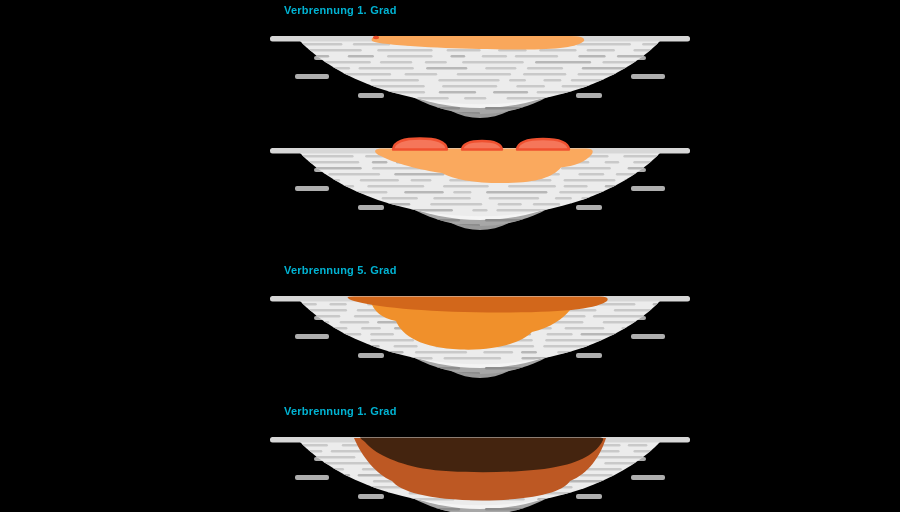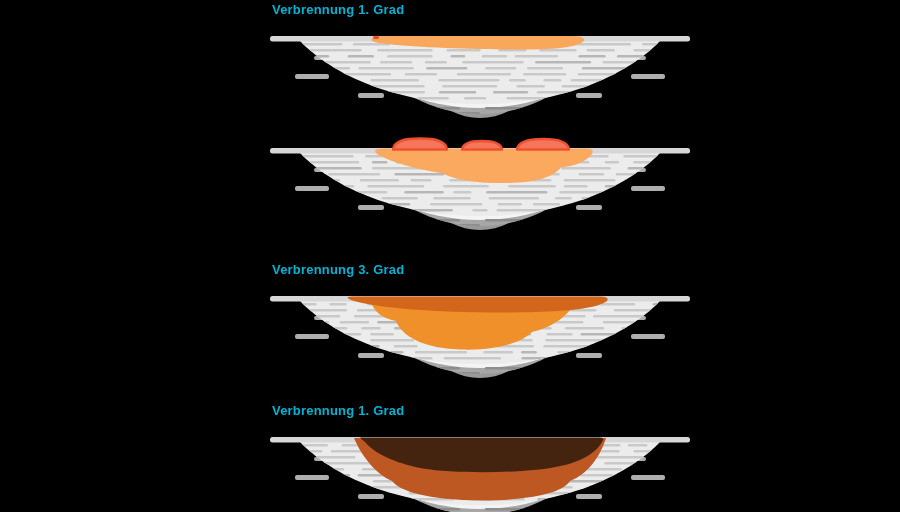--- a/index.html
+++ b/index.html
@@ -3,22 +3,22 @@
 <meta charset="utf-8">
 <style>
   html,body{margin:0;padding:0;}
   body{
     width:900px;height:512px;position:relative;overflow:hidden;
     background:#000;
     font-family:"Liberation Sans", sans-serif;
   }
   .stage{position:absolute;left:270px;width:420px;height:126px;}
   .stage-label{
-    font-size:13px;font-weight:bold;line-height:16px;letter-spacing:0.2px;
-    color:var(--accent,#00b3d3);margin-left:2px;
+    font-size:11px;font-weight:bold;line-height:16px;letter-spacing:0.2px;
+    color:var(--accent,#00b3d3);margin-left:14px;
   }
   .stage-svg{display:block;margin-top:6px;}
   .s1{top:2px}.s2{top:130px}.s3{top:262px}.s4{top:403px}
 </style>
 </head>
 <body style="--accent: #00b3d3; background: rgb(0, 0, 0);">
 
 <div class="stage s1">
   <div class="stage-label">Verbrennung 1. Grad</div>
   <svg class="stage-svg" width="420" height="101" viewBox="0 -4 420 101">
@@ -242,21 +242,21 @@
       <g>
         <path fill="#faa95e" d="M 106,13 Q 103,9.5 110,8.5 L 316,8.5 Q 325,8.5 322,14 C 316,22 304,26 291,27.5 C 283,37 267,42.5 238,43 C 206,43.5 184,40 172,33 C 150,30 124,23 112,16.5 Q 107,14.5 106,13 Z"></path>
         <path d="M 123,9.5 C 124,1 134,-1.5 150,-1.5 C 166,-1.5 176,1 177,9.5 Z" fill="#f5765a" stroke="#ef5130" stroke-width="2.4" stroke-linejoin="round"></path>
         <path d="M 192,9.5 C 193,3.5 200,1 212,1 C 224,1 231,3.5 232,9.5 Z" fill="#f5765a" stroke="#ef5130" stroke-width="2.4" stroke-linejoin="round"></path>
         <path d="M 247,9.5 C 248,1.5 258,-1 273,-1 C 288,-1 298,1.5 299,9.5 Z" fill="#f5765a" stroke="#ef5130" stroke-width="2.4" stroke-linejoin="round"></path>
       </g>
     </svg>
 </div>
 
 <div class="stage s3">
-  <div class="stage-label">Verbrennung 3. Grad</div>
+  <div class="stage-label">Verbrennung 5. Grad</div>
   <svg class="stage-svg" width="420" height="101" viewBox="0 -4 420 101">
       <g>
         <defs>
           <clipPath id="clipA2">
             <path d="M 28,11 L 392,11 C 310,98 110,98 28,11 Z"></path>
           </clipPath>
           <clipPath id="clipC2">
             <path d="M 88,20 L 332,20 C 270,108 150,108 88,20 Z"></path>
           </clipPath>
         </defs>

